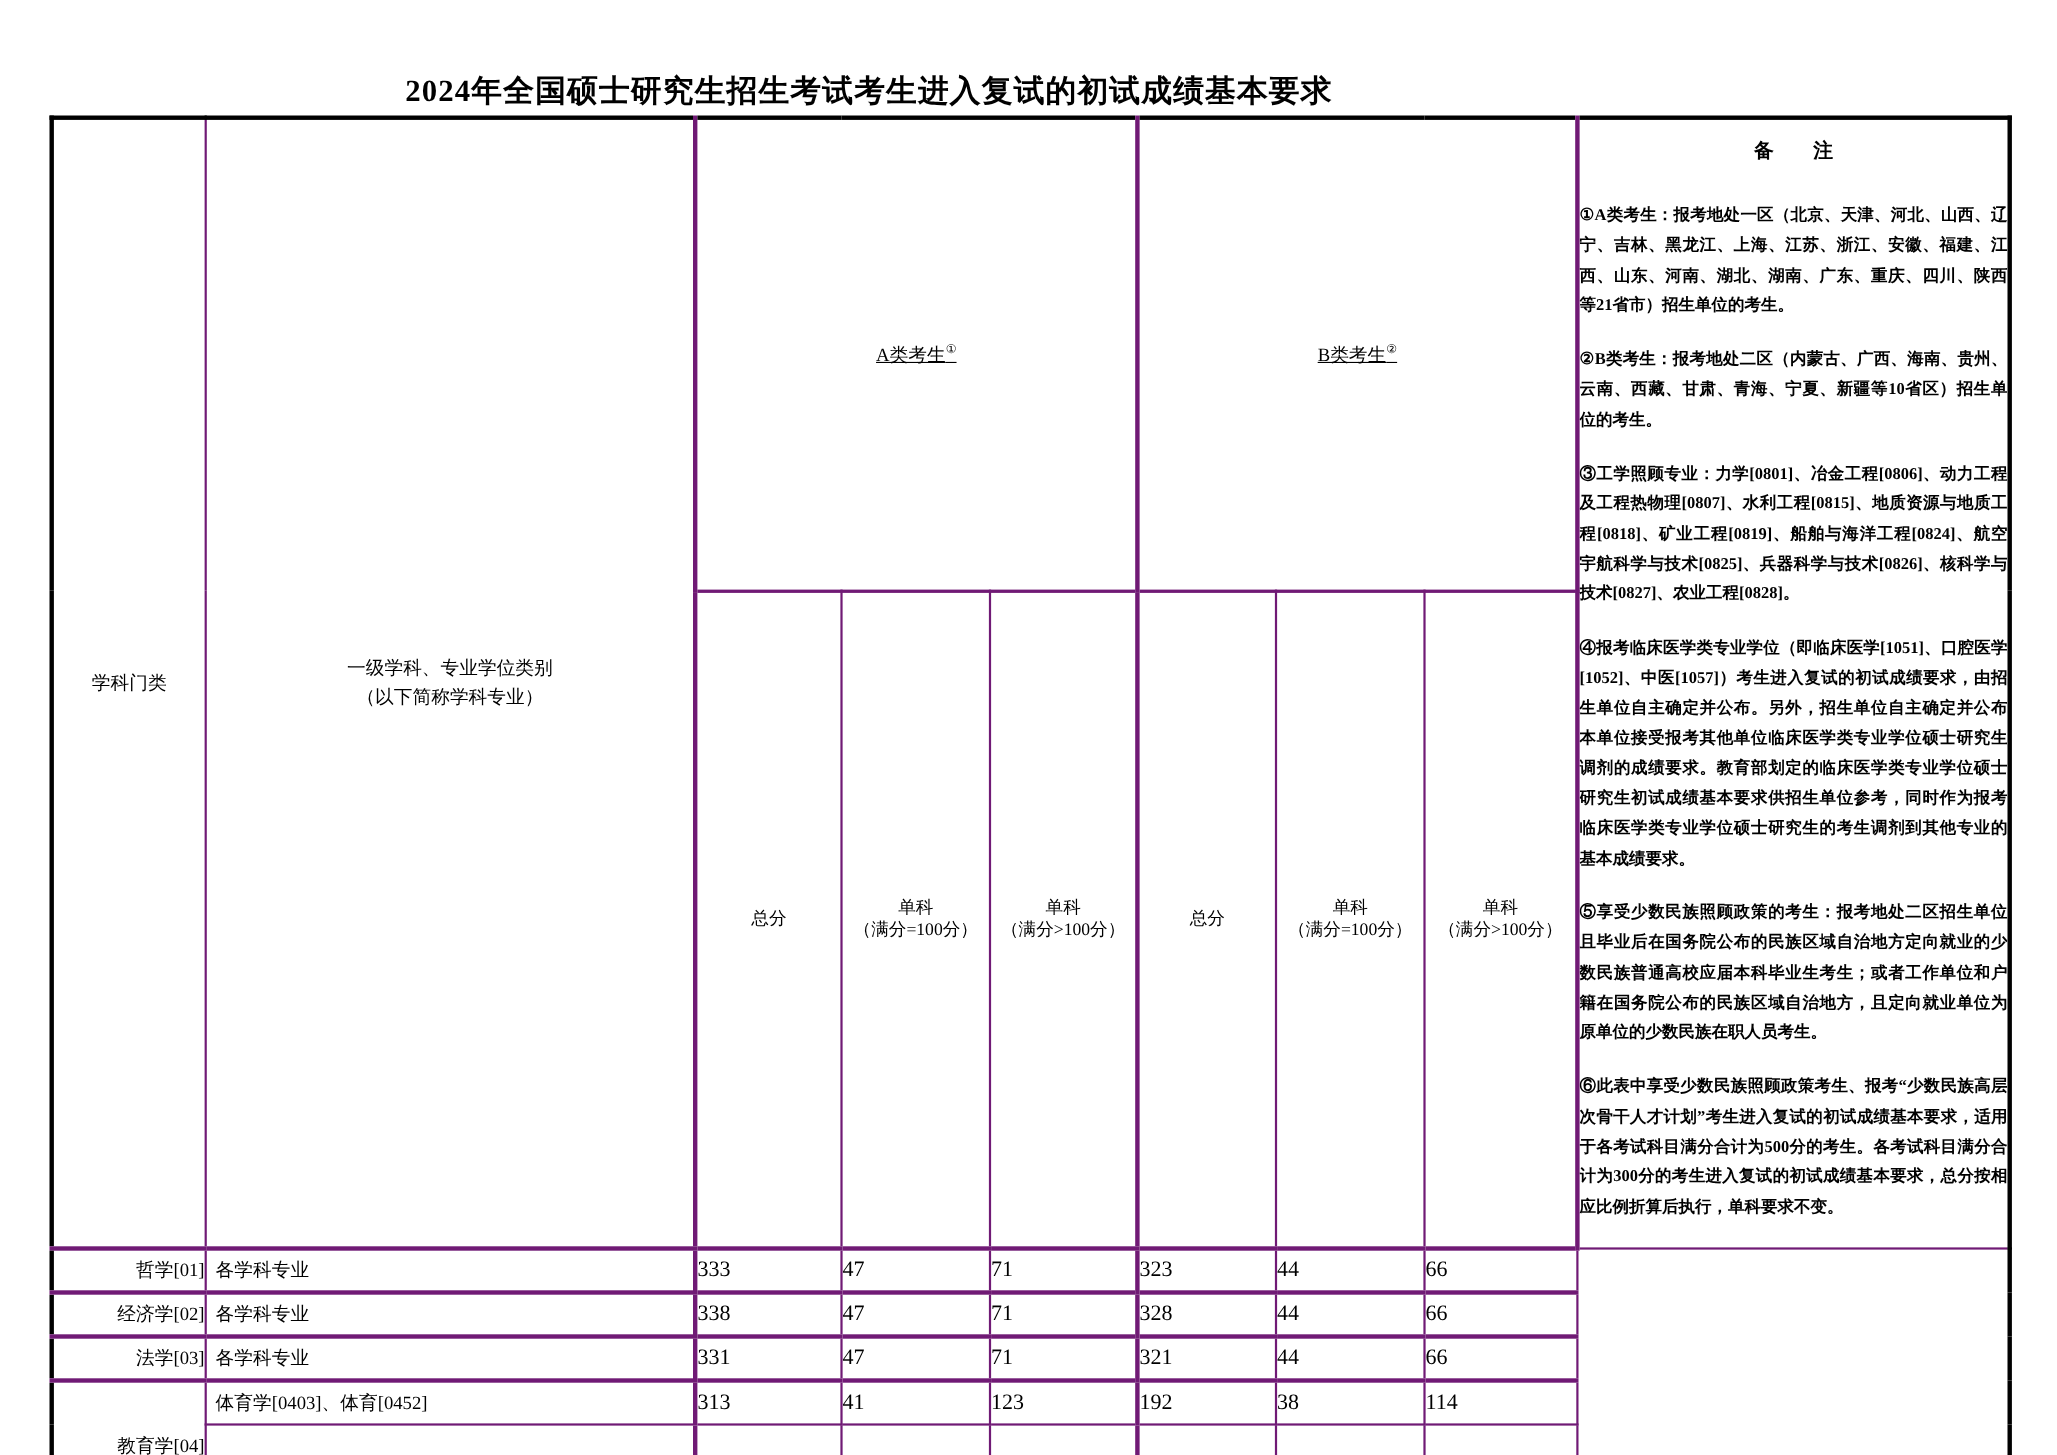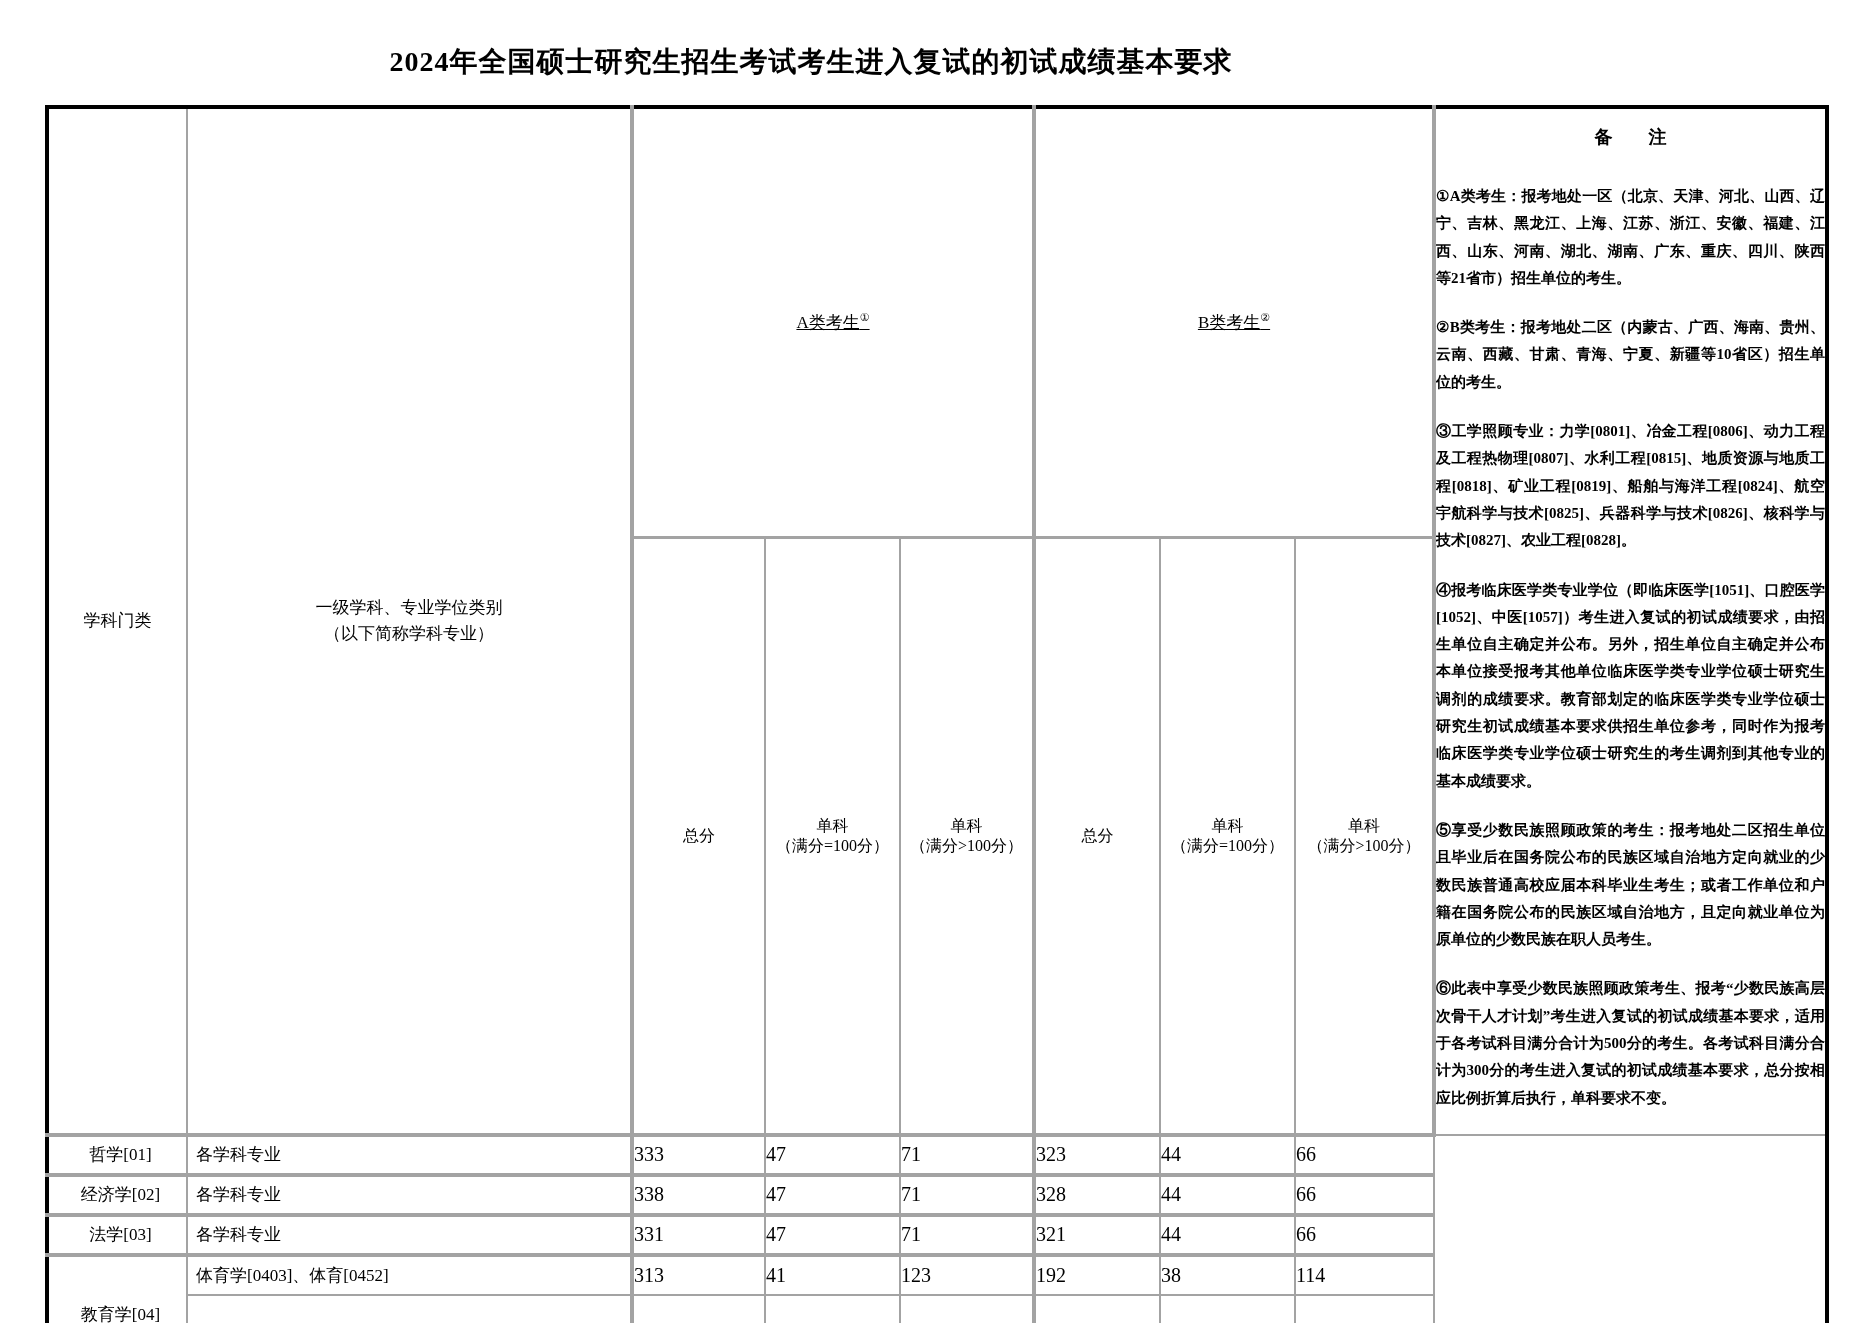--- a/index.html
+++ b/index.html
@@ -1,41 +1,41 @@
 <!DOCTYPE html>
 <html><head>
 <meta charset="utf-8">
 <style>
   html,body{margin:0;padding:0;background:#ffffff;}
   body{width:1870px;height:1323px;font-family:"Liberation Serif", serif;color:#000;}
   .page{position:relative;width:1870px;height:1323px;background:#fff;overflow:hidden;}
-  .title-wrap{position:absolute;top:43px;left:0;width:1580px;text-align:center;margin-left:21px;}
+  .title-wrap{position:absolute;top:64px;left:0;width:1580px;text-align:center;}
   .title-wrap h1{margin:0;font-size:28px;font-weight:bold;font-family:"Liberation Serif",serif;letter-spacing:1px;}
 
   table.score{position:absolute;left:45px;top:105px;width:1780px;border-collapse:collapse;table-layout:fixed;border:4px solid #000;}
-  th,td{border:2px solid #a3a3a3;padding:0;vertical-align:middle;overflow:hidden;}
+  th,td{border:2px solid #701a75;padding:0;vertical-align:middle;overflow:hidden;}
 
   
   .bl-thick{border-left-width:4px !important;}
   tr.group-start > td{border-top-width:4px;}
   thead tr.subhead > th{border-top-width:3px;border-bottom-width:4px;}
   th.span-head{border-bottom-width:3px;text-decoration:underline;}
   .hb-thick{border-bottom-width:4px !important;}
 
   .h-head1{height:36px;}
   .h-head2{height:50px;}
   tr.r-single{height:40px;}
   tr.r-double{height:80px;}
 
   th{font-weight:normal;}
   .th-main{font-size:17px;text-align:center;line-height:1.5;}
   .th-sub1{font-size:16px;line-height:1.35;text-align:center;}
   .th-sub2{font-size:16px;line-height:1.3;text-align:center;}
 
-  td.cat{font-size:17px;text-align:center;padding-left:6px;}
+  td.cat{font-size:17px;text-align:right;padding-left:6px;}
   td.spec{font-size:17px;text-align:left;padding-left:8px;line-height:1.5;font-family:Liberation Serif, serif;}
   td.val{font-size:20px;text-align:left;font-family:"Liberation Serif",serif;}
 
   sup{font-size:11px;vertical-align:super;line-height:0;}
   .remark-title{text-align:center;font-weight:bold;font-size:18px;margin:16px 0 34px 0;}
   .remark-p{font-weight:bold;font-size:15px;line-height:1.82;text-align:justify;margin:0 0 22px 0;}
 </style>
 </head>
 <body>
 

